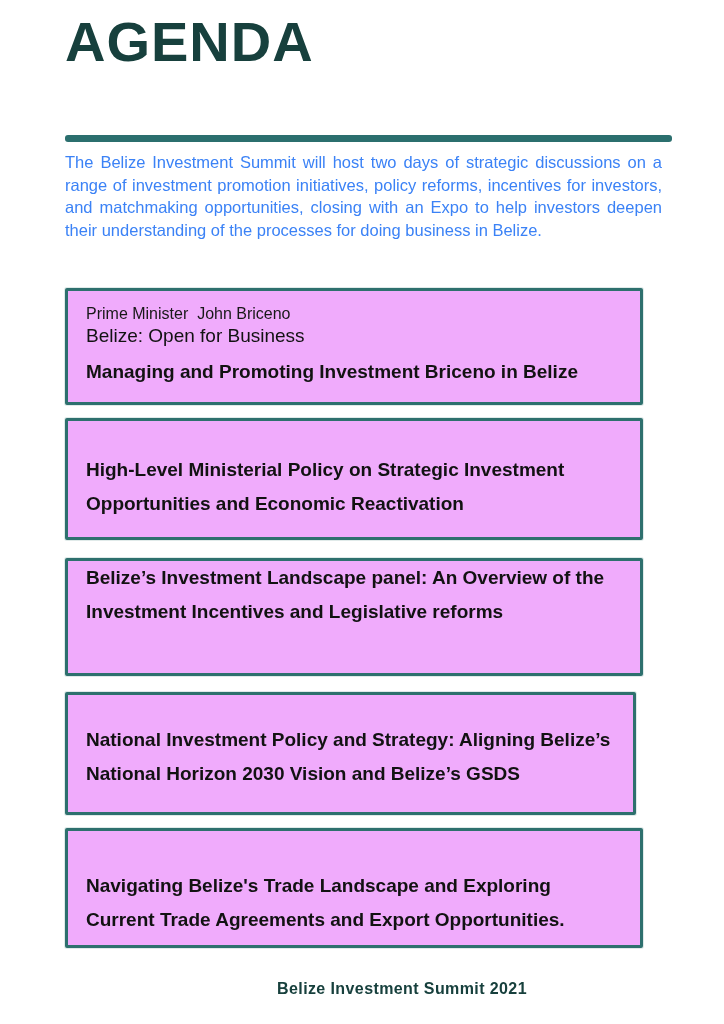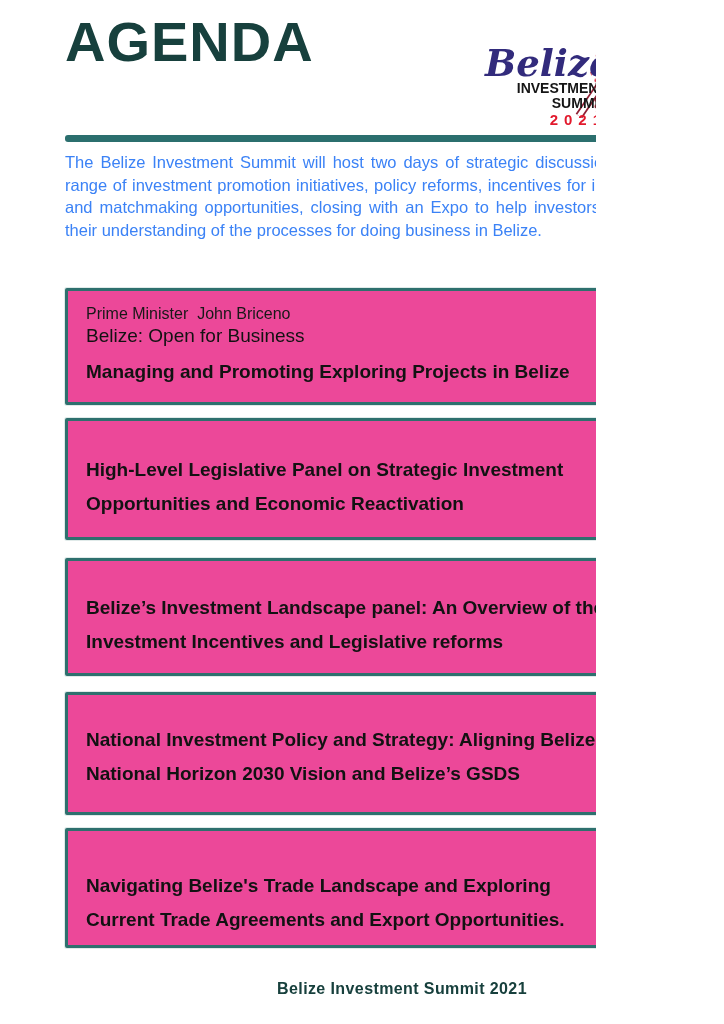--- a/index.html
+++ b/index.html
@@ -1,20 +1,20 @@
 <!DOCTYPE html>
 <html><head>
 <meta charset="utf-8">
 <style>
   * { margin: 0; padding: 0; box-sizing: border-box; }
   html, body { background: #ffffff; }
   body { font-family: "Liberation Sans", sans-serif; }
   .page {
     position: relative;
-    width: 596px;
+    width: 724px;
     height: 1024px;
     background: #ffffff;
     overflow: hidden;
   }
   
   .title-block {
     position: absolute;
     left: 65px;
     top: 16px;
     color: #17403d;
@@ -50,28 +50,28 @@
     color: #3b82f6;
     text-align: justify;
   }
   
   .agenda-box {
     position: absolute;
     left: 65px;
     width: 578px;
     border: 3px solid #2e706e;
     border-radius: 2px;
-    background: #ec4899;
+    background: #f0abfc;
     color: #121212;
     padding: 0 18px;
     box-shadow: 0 0 0 1px rgba(46,112,110,0.15);
   }
   .box-1 { top: 288px; height: 117px; padding-top: 13px; }
   .box-2 { top: 418px; height: 122px; padding-top: 32px; }
-  .box-3 { top: 558px; height: 118px; padding-top: 30px; }
+  .box-3 { top: 558px; height: 118px; }
   .box-4 { top: 692px; height: 123px; padding-top: 28px; width: 571px; }
   .box-5 { top: 828px; height: 120px; padding-top: 38px; }
   .session-title {
     font-weight: bold;
     font-size: 19px;
     line-height: 34px;
   }
   .speaker-line {
     font-size: 16px;
     line-height: 20px;
@@ -105,53 +105,33 @@
 </style>
 </head>
 <body>
 
 <div class="page">
 
   <div class="title-block">
     <div>AGENDA</div>
   </div>
 
-  <div class="logo">
-    <svg width="170" height="100" viewBox="0 0 170 100">
-      <defs>
-        <pattern id="dotpat" width="6.5" height="6.5" patternUnits="userSpaceOnUse">
-          <circle cx="3" cy="3" r="2" fill="#d93448"></circle>
-        </pattern>
-      </defs>
-
-      <path d="M116,12 L136,6 L142,16 L138,28 L143,40 L137,52 L141,64 L133,80 L114,82 L108,68 L112,54 L107,40 L112,26 Z" fill="url(#dotpat)"></path>
-
-      <path d="M96,84 L126,40" stroke="#8f1f33" stroke-width="8" fill="none"></path>
-      <path d="M96,84 L126,40" stroke="#ffffff" stroke-width="4.5" fill="none"></path>
-      <polygon points="118,28 138,34 124,48" fill="#ffffff" stroke="#8f1f33" stroke-width="2"></polygon>
-
-      <text x="2" y="44" font-family="DejaVu Serif, serif" font-style="italic" font-weight="bold" font-size="37" fill="#322b7c">Belize</text>
-      <text x="124" y="61" text-anchor="end" font-family="Liberation Sans, sans-serif" font-weight="bold" font-size="14" fill="#151515">INVESTMENT</text>
-      <text x="124" y="76" text-anchor="end" font-family="Liberation Sans, sans-serif" font-weight="bold" font-size="14" fill="#151515">SUMMIT</text>
-      <text x="124" y="93" text-anchor="end" font-family="Liberation Sans, sans-serif" font-weight="bold" font-size="15" letter-spacing="6" fill="#e2192c">2021</text>
-    </svg>
-  </div>
 
   <div class="rule"></div>
 
   <p class="intro">The Belize Investment Summit will host two days of strategic discussions on a range of investment promotion initiatives, policy reforms, incentives for investors, and matchmaking opportunities, closing with an Expo to help investors deepen their understanding of the processes for doing business in Belize.</p>
 
   <div class="agenda-box box-1">
     <div class="speaker-line">Prime Minister  John Briceno</div>
     <div class="headline-line">Belize: Open for Business</div>
-    <div class="sub-line">Managing and Promoting Exploring Projects in Belize</div>
+    <div class="sub-line">Managing and Promoting Investment Briceno in Belize</div>
   </div>
 
   <div class="agenda-box box-2">
-    <div class="session-title">High-Level Legislative Panel on Strategic Investment Opportunities and Economic Reactivation</div>
+    <div class="session-title">High-Level Ministerial Policy on Strategic Investment Opportunities and Economic Reactivation</div>
   </div>
 
   <div class="agenda-box box-3">
     <div class="session-title">Belize’s Investment Landscape panel: An Overview of the Investment Incentives and Legislative reforms</div>
   </div>
 
   <div class="agenda-box box-4">
     <div class="session-title">National Investment Policy and Strategy: Aligning Belize’s National Horizon 2030 Vision and Belize’s GSDS</div>
   </div>
 

